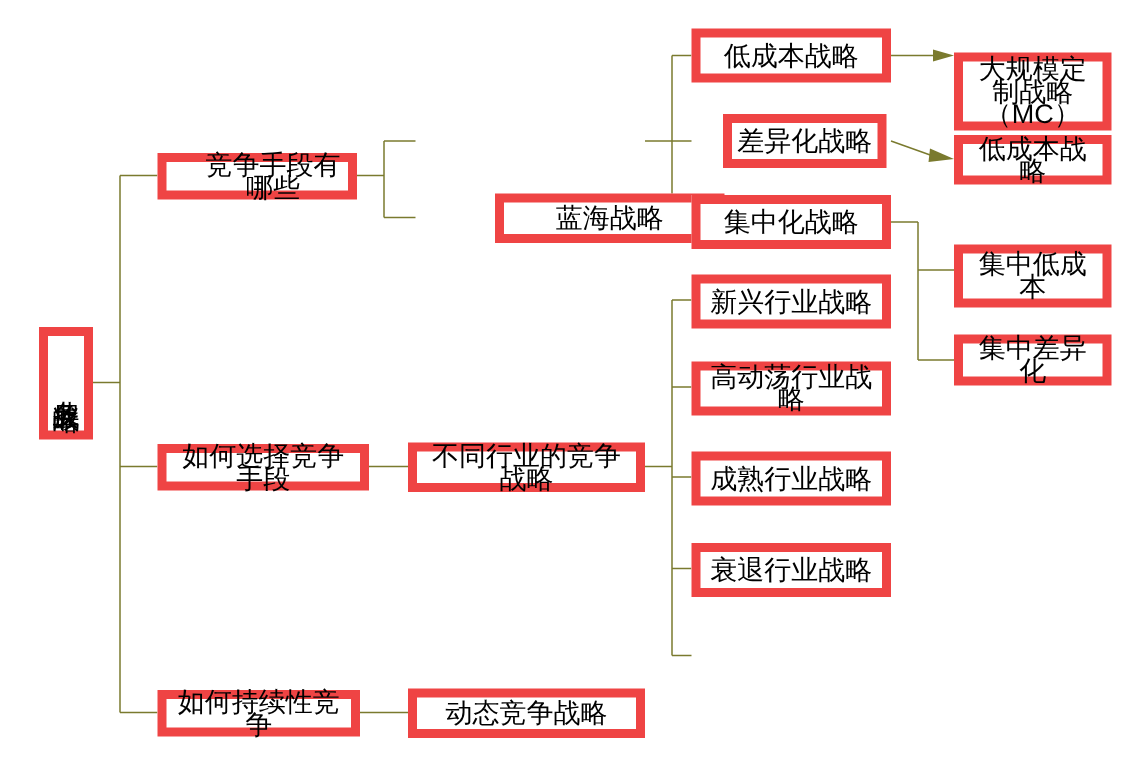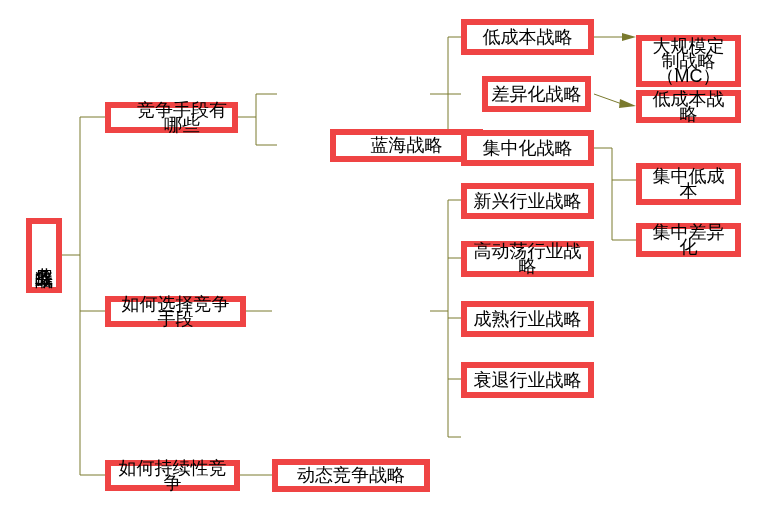--- a/index.html
+++ b/index.html
@@ -101,20 +101,21 @@
     <path d="M 240 475 L 272 475"></path>
   </svg>
 
   <div class="node root" style="left:26px; top:218px; width:36px; height:75px;">业务层战略</div>
 
   <div class="node" style="left:105px; top:102px; width:133px; height:31px;padding-left:24px;">竞争手段有哪些</div>
   <div class="node" style="left:105px; top:296px; width:141px; height:31px;">如何选择竞争手段</div>
   <div class="node" style="left:105px; top:460px; width:135px; height:31px;">如何持续性竞争</div>
 
   <div class="node" style="left:294px; top:129px; width:153px; height:33px;margin-left:36px;">蓝海战略</div>
+  <div class="node" style="left:272px; top:295px; width:158px; height:33px;">不同行业的竞争战略</div>
   <div class="node" style="left:272px; top:459px; width:158px; height:33px;">动态竞争战略</div>
 
   <div class="node" style="left:461px; top:19px; width:133px; height:36px;">低成本战略</div>
   <div class="node" style="left:449px; top:76px; width:109px; height:36px;margin-left:33px;">差异化战略</div>
   <div class="node" style="left:461px; top:130px; width:133px; height:36px;">集中化战略</div>
 
   <div class="node" style="left:461px; top:183px; width:133px; height:36px;">新兴行业战略</div>
   <div class="node" style="left:461px; top:241px; width:133px; height:36px;">高动荡行业战略</div>
   <div class="node" style="left:461px; top:301px; width:133px; height:36px;">成熟行业战略</div>
   <div class="node" style="left:461px; top:362px; width:133px; height:36px;">衰退行业战略</div>

